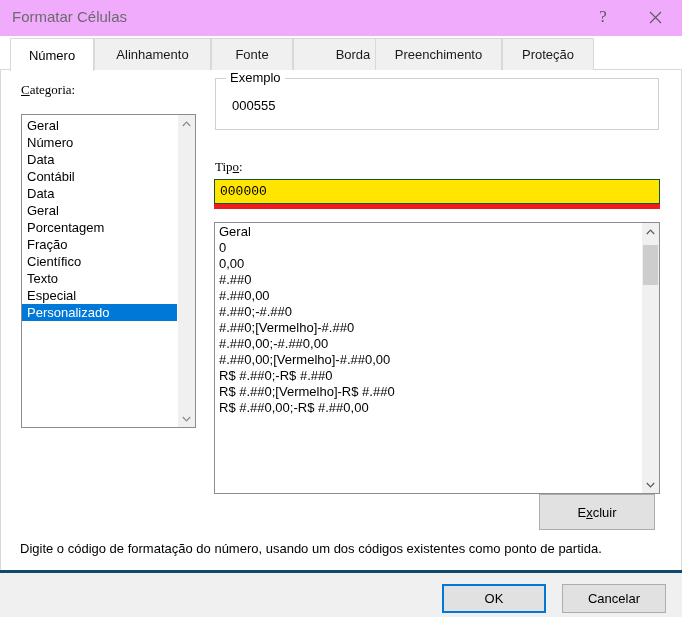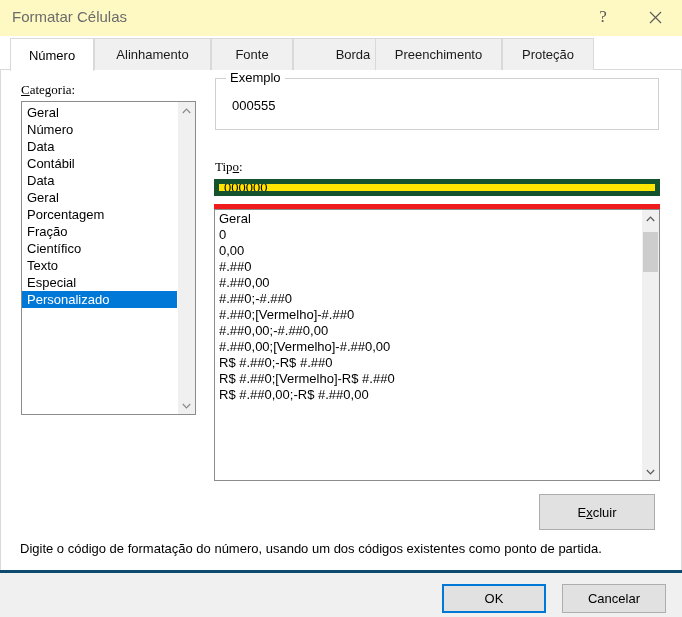--- a/index.html
+++ b/index.html
@@ -17,21 +17,21 @@
     position: relative;
     -webkit-font-smoothing: antialiased;
   }
 
   
   .titlebar {
     position: absolute;
     left: 0; top: 0;
     width: 682px;
     height: 36px;
-    background: #fef9c3;
+    background: #f0abfc;
   }
   .titlebar-text {
     position: absolute;
     left: 12px;
     top: 8px;
     font-size: 15px;
     color: #6b6b6b;
     white-space: nowrap;
   }
   .titlebar-btn {
@@ -113,20 +113,21 @@
   }
   .field-label u { text-decoration: underline; }
 
   
   .listbox {
     position: absolute;
     box-sizing: border-box;
     border: 1px solid #8c8c8c;
     background: #ffffff;
     overflow: hidden;
+    margin-top: 13px;
   }
   #category-listbox {
     left: 20px;
     top: 31px;
     width: 175px;
     height: 314px;
   }
   .listbox .items {
     position: absolute;
     left: 0; top: 0;
@@ -208,25 +209,25 @@
     color: #000;
     white-space: nowrap;
   }
 
   
   #tipo-input {
     position: absolute;
     left: 213px;
     top: 109px;
     width: 446px;
-    height: 17px;
+    height: 25px;
     box-sizing: border-box;
     background: #ffe500;
-    border: 5px solid #14532d;
-    font-family: Liberation Sans, sans-serif;
+    border: 1px solid #14532d;
+    font-family: Liberation Mono, monospace;
     font-size: 13px;
     color: #000;
     padding: 0 5px;
     outline: none;
   }
   #tipo-redbar {
     position: absolute;
     left: 213px;
     top: 134px;
     width: 446px;

